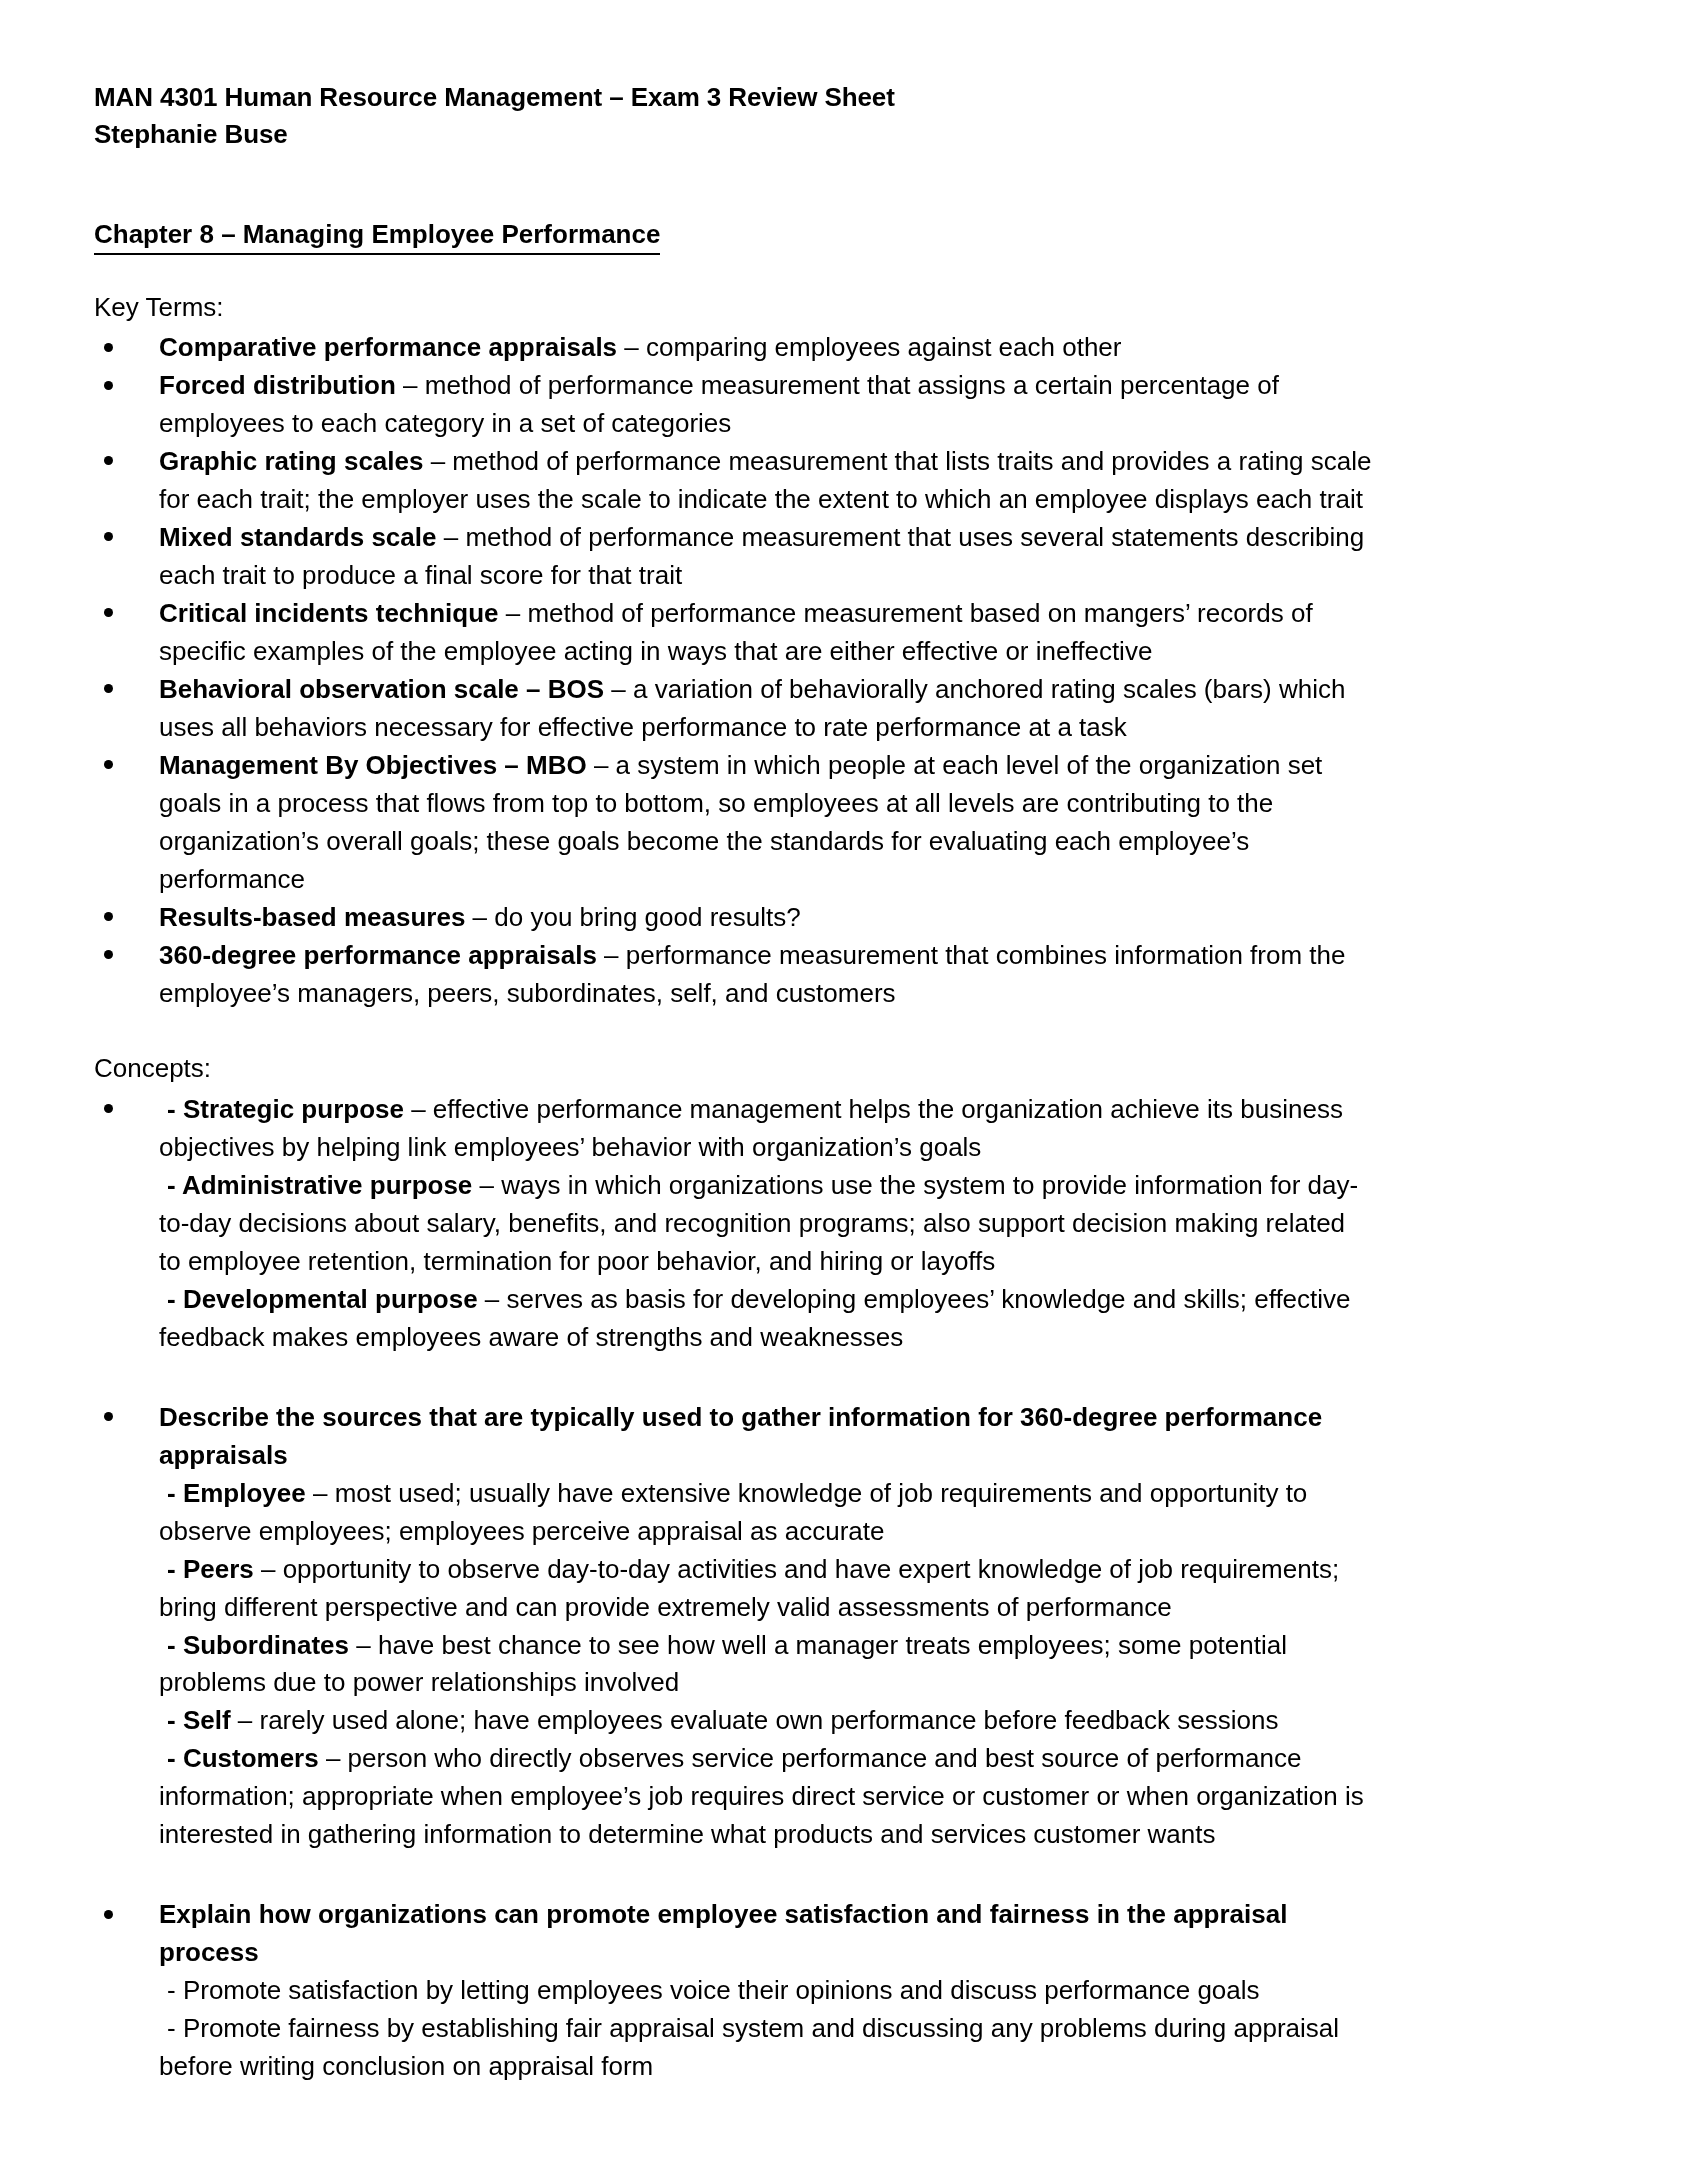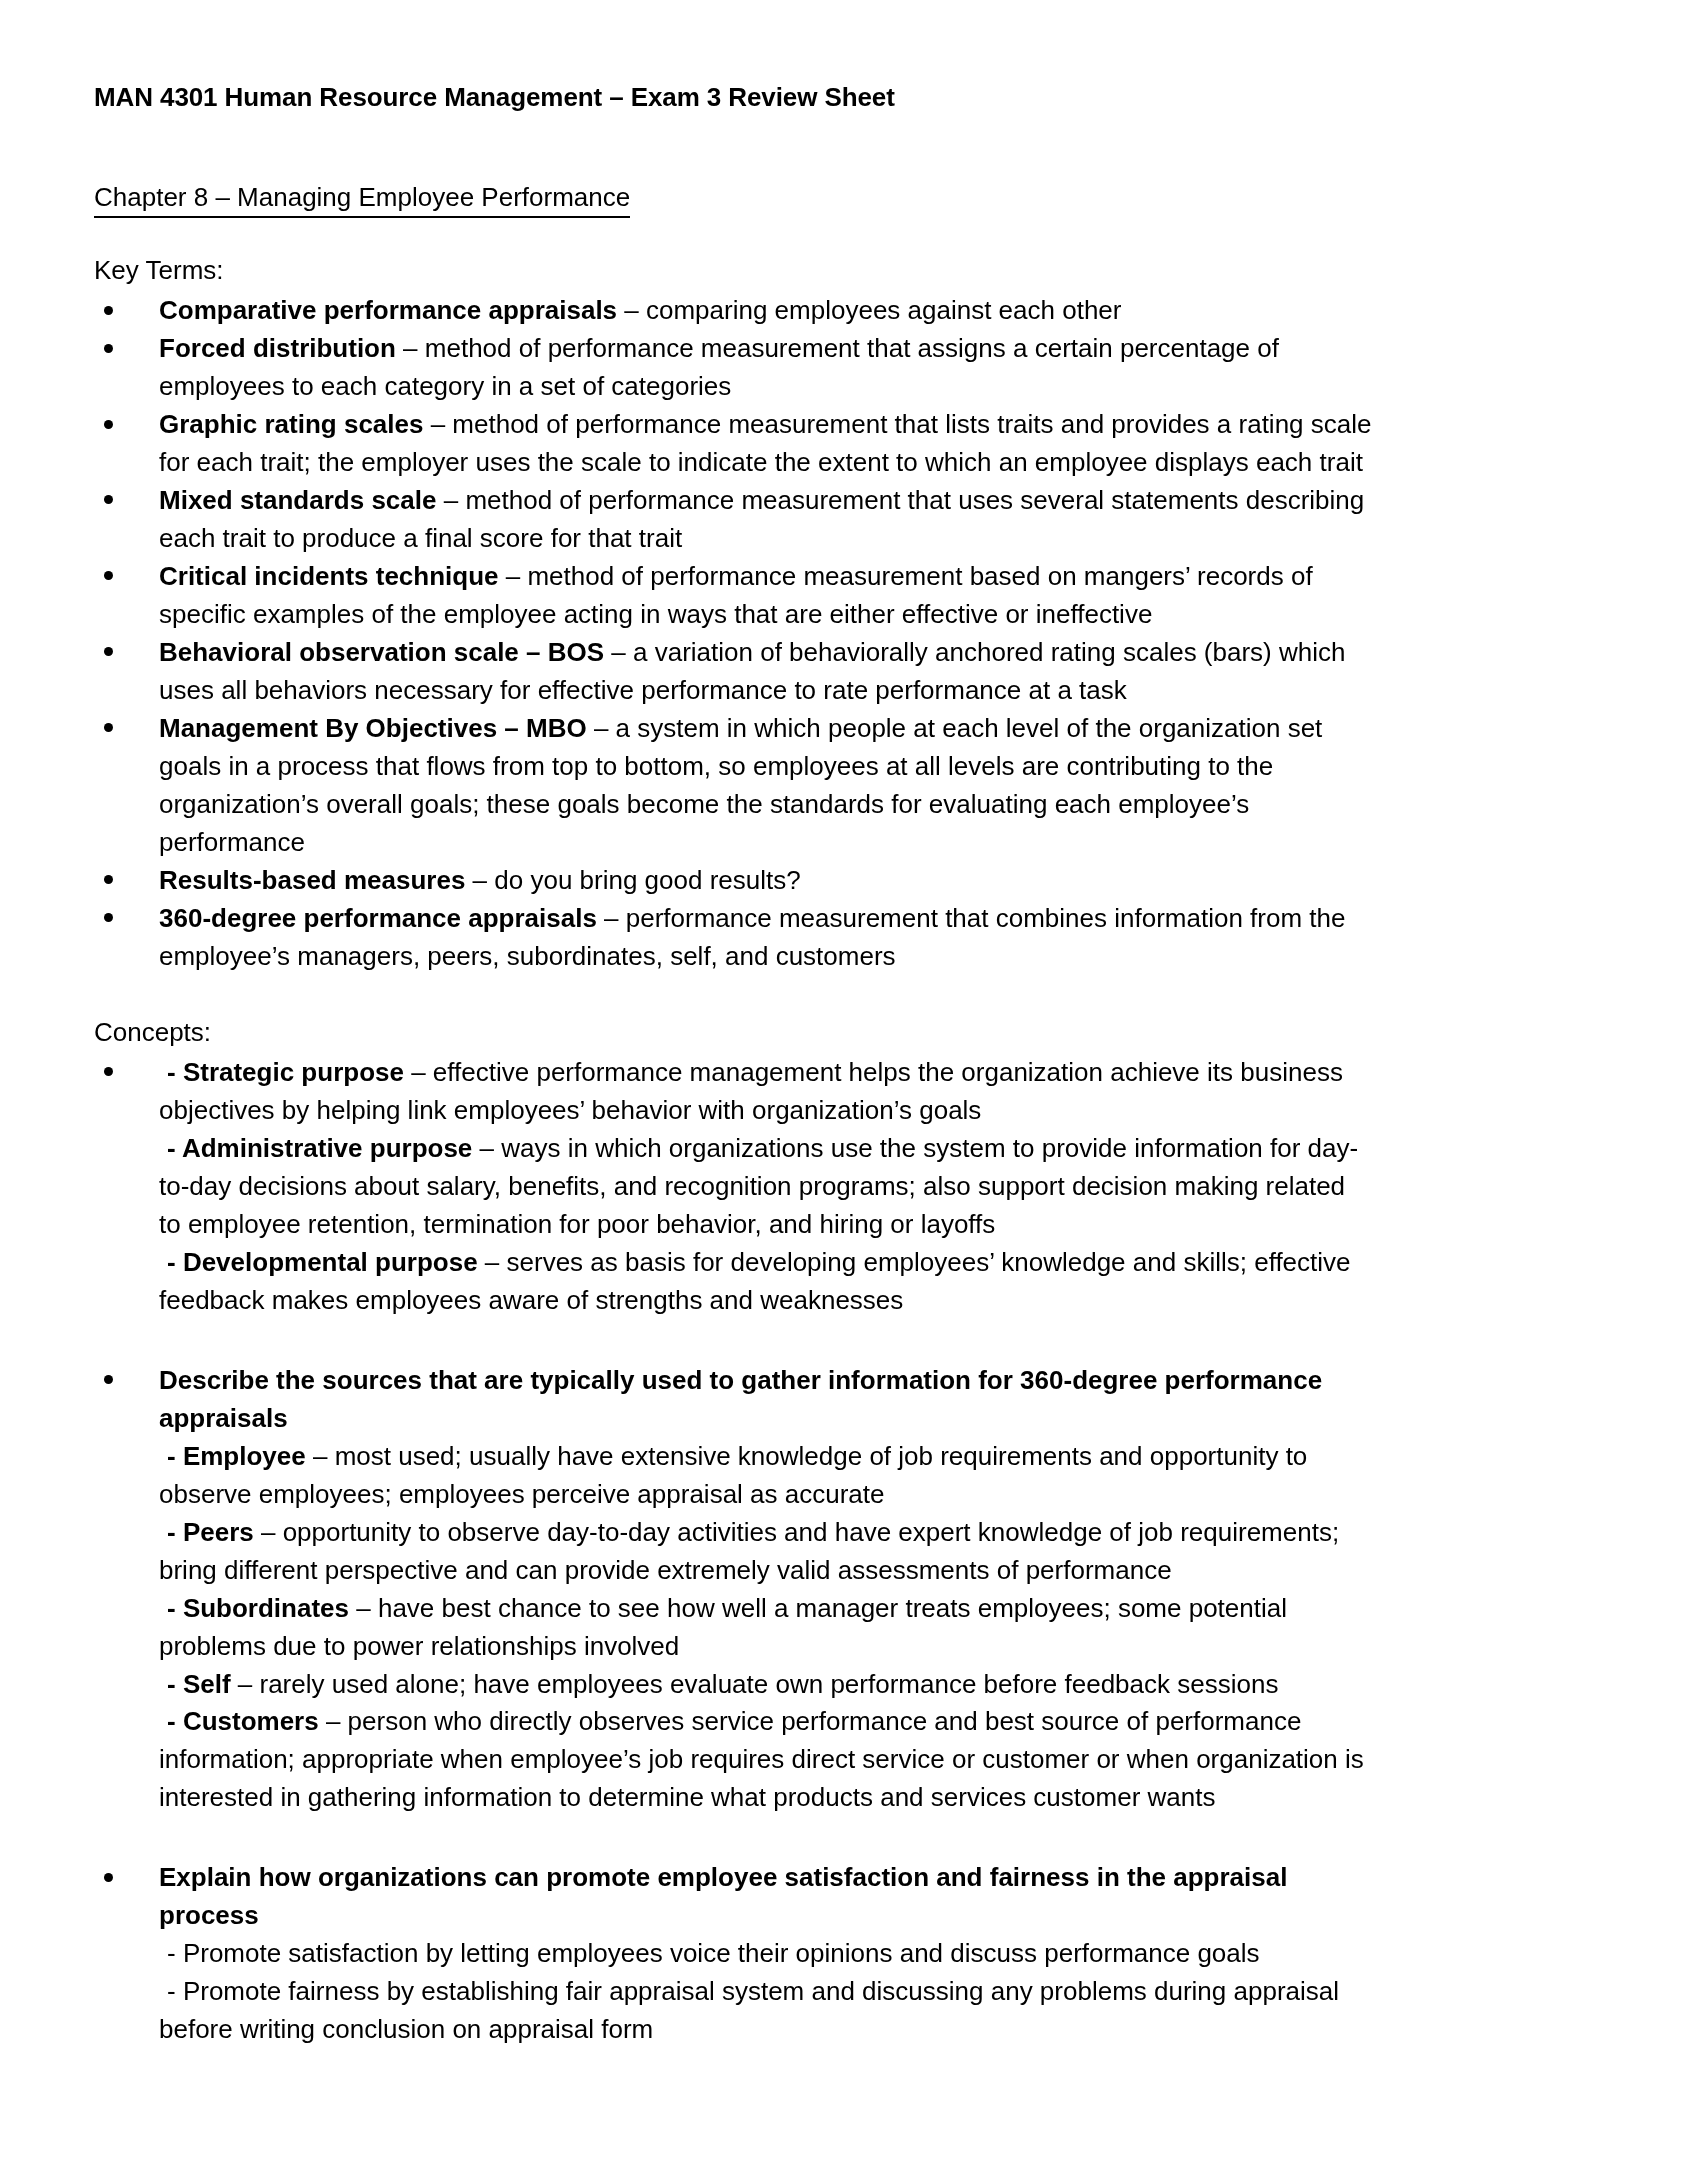--- a/index.html
+++ b/index.html
@@ -26,21 +26,21 @@
     line-height: 1.42;
     letter-spacing: -0.1px;
   }
   .doc-header .line {
     display: block;
     white-space: pre;
   }
   .chapter-heading {
     margin-top: 65px;
     font-size: 26px;
-    font-weight: normal;
+    font-weight: bold;
     line-height: 1.3;
   }
   .chapter-heading span.u {
     display: inline-block;
     border-bottom: 2.4px solid #000;
     padding-bottom: 1px;
   }
   .section-label {
     margin-top: 34px;
     font-size: 26px;
@@ -87,20 +87,21 @@
     font-weight: bold;
   }
 </style>
 </head>
 <body>
 
 <div class="page">
 
   <div class="doc-header">
     <span class="line">MAN 4301 Human Resource Management – Exam 3 Review Sheet</span>
+    <span class="line">Stephanie Buse</span>
   </div>
 
   <div class="chapter-heading"><span class="u">Chapter 8 – Managing Employee Performance</span></div>
 
   <div id="body-root">
       <div class="section-label">Key Terms:</div>
       <ul class="bullets">
         <li>
           <span class="bullet-dot"></span>
           <span class="li-body">

